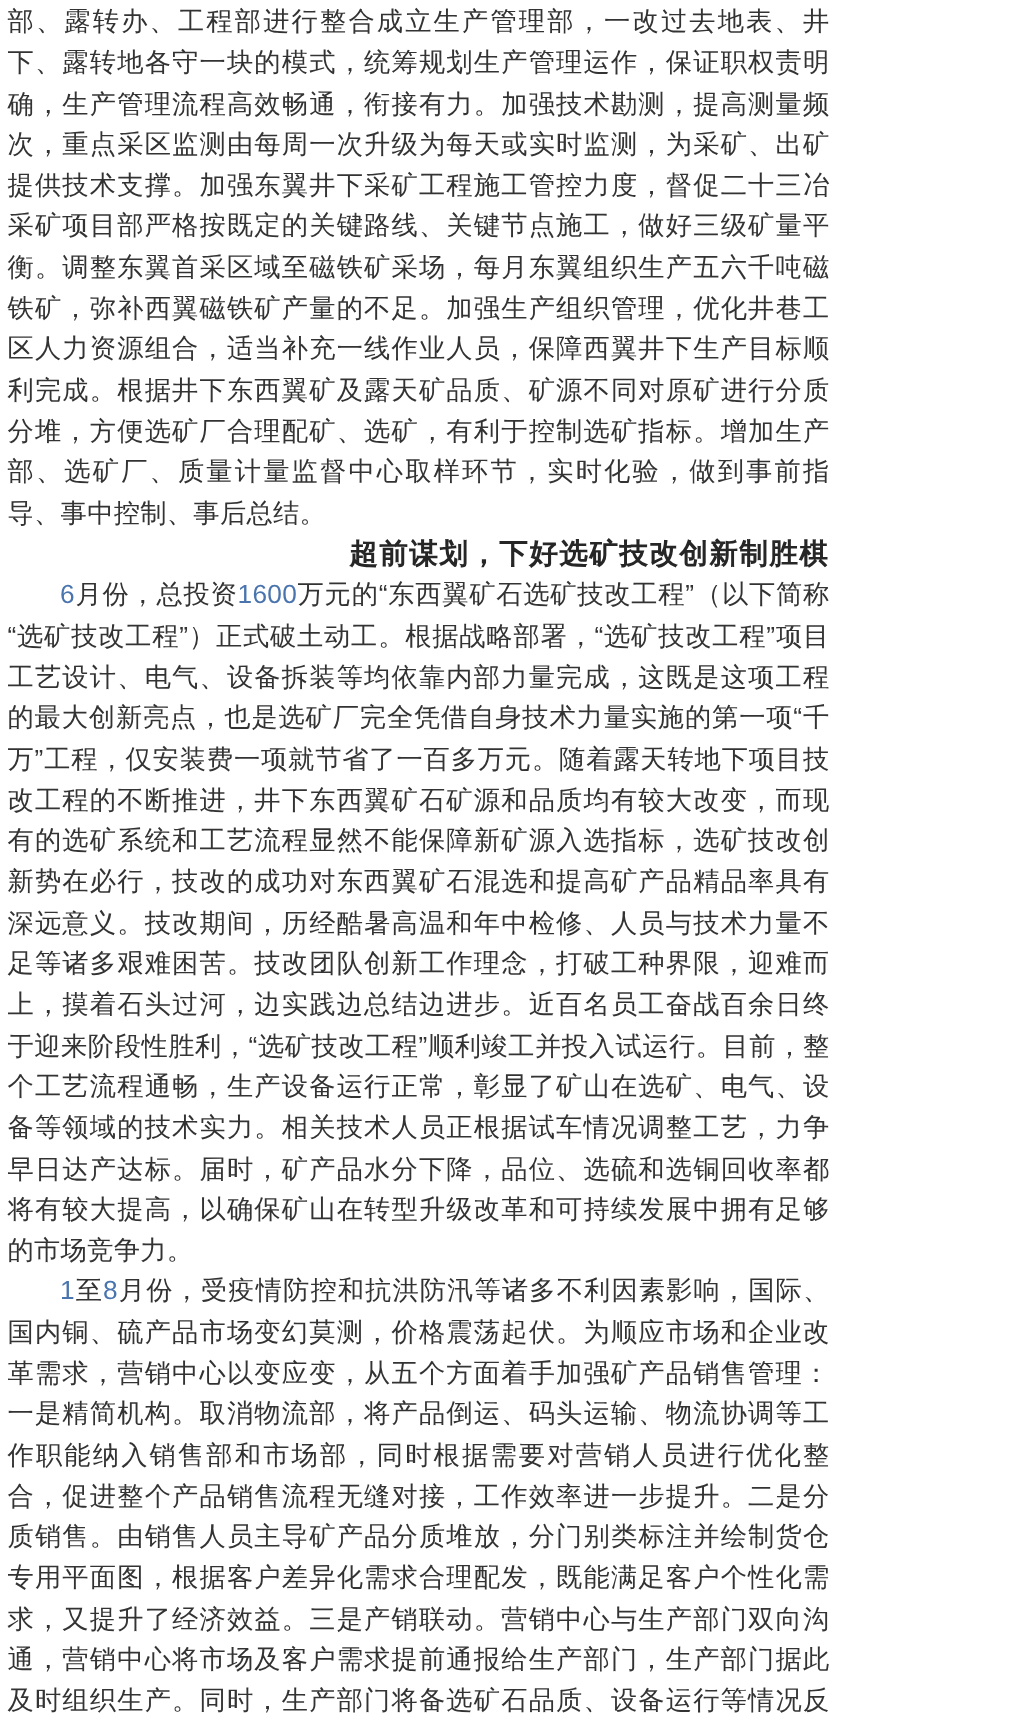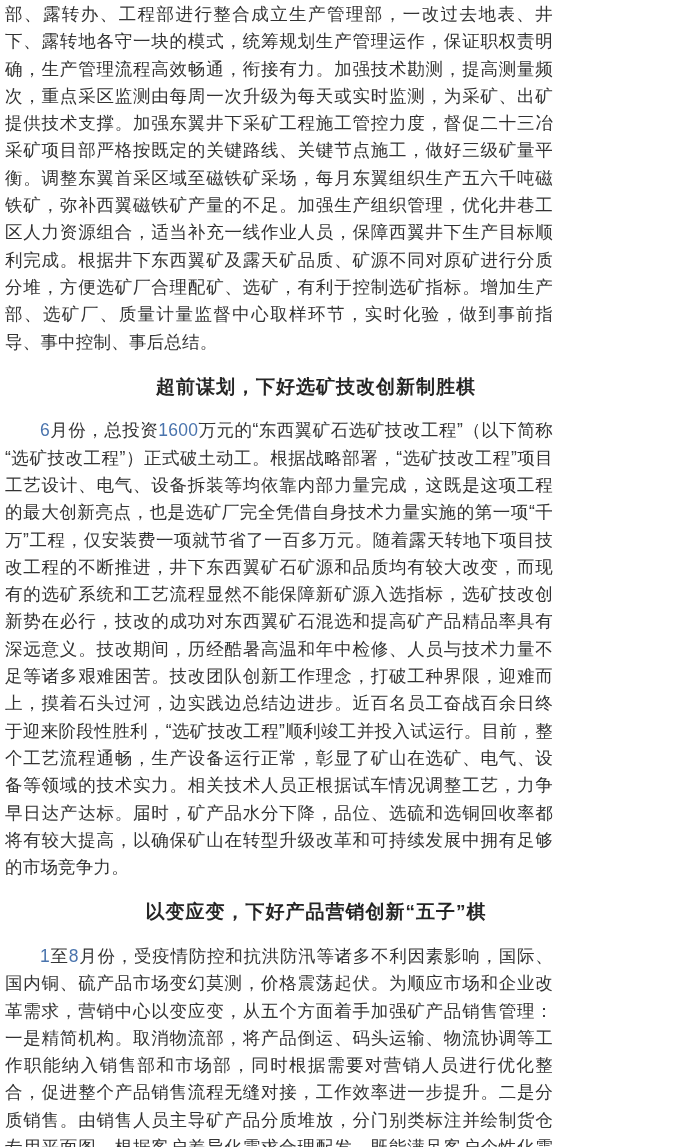--- a/index.html
+++ b/index.html
@@ -26,27 +26,27 @@
     letter-spacing: 0.2px;
   }
   .para {
     margin: 0;
     word-break: break-all;
   }
   .para.indent {
     text-indent: 2em;
   }
   .heading {
-    margin: 17px;
+    margin: 0;
     padding: 0;
     font-size: 19px;
     font-weight: bold;
     color: #262626;
     text-indent: 74px;
-    text-align: center;
+    text-align: right;
     line-height: 27.5px;
     letter-spacing: 1px;
   }
   .digit {
     color: #4a74ad;
   }
   .signature {
     margin-top: 2px;
     position: relative;
     left: 64px;
@@ -59,16 +59,15 @@
     text-indent: 13px; 
   }
 </style>
 </head>
 <body>
 
 <main class="doc" id="doc-root">
     <p class="para"><span class="text">部、露转办、工程部进行整合成立生产管理部，一改过去地表、井下、露转地各守一块的模式，统筹规划生产管理运作，保证职权责明确，生产管理流程高效畅通，衔接有力。加强技术勘测，提高测量频次，重点采区监测由每周一次升级为每天或实时监测，为采矿、出矿提供技术支撑。加强东翼井下采矿工程施工管控力度，督促二十三冶采矿项目部严格按既定的关键路线、关键节点施工，做好三级矿量平衡。调整东翼首采区域至磁铁矿采场，每月东翼组织生产五六千吨磁铁矿，弥补西翼磁铁矿产量的不足。加强生产组织管理，优化井巷工区人力资源组合，适当补充一线作业人员，保障西翼井下生产目标顺利完成。根据井下东西翼矿及露天矿品质、矿源不同对原矿进行分质分堆，方便选矿厂合理配矿、选矿，有利于控制选矿指标。增加生产部、选矿厂、质量计量监督中心取样环节，实时化验，做到事前指导、事中控制、事后总结。</span></p>
     <h3 class="heading">超前谋划，下好选矿技改创新制胜棋</h3>
     <p class="para indent"><span class="digit">6</span><span class="text">月份，总投资</span><span class="digit">1600</span><span class="text">万元的“东西翼矿石选矿技改工程”（以下简称“选矿技改工程”）正式破土动工。根据战略部署，“选矿技改工程”项目工艺设计、电气、设备拆装等均依靠内部力量完成，这既是这项工程的最大创新亮点，也是选矿厂完全凭借自身技术力量实施的第一项“千万”工程，仅安装费一项就节省了一百多万元。随着露天转地下项目技改工程的不断推进，井下东西翼矿石矿源和品质均有较大改变，而现有的选矿系统和工艺流程显然不能保障新矿源入选指标，选矿技改创新势在必行，技改的成功对东西翼矿石混选和提高矿产品精品率具有深远意义。技改期间，历经酷暑高温和年中检修、人员与技术力量不足等诸多艰难困苦。技改团队创新工作理念，打破工种界限，迎难而上，摸着石头过河，边实践边总结边进步。近百名员工奋战百余日终于迎来阶段性胜利，“选矿技改工程”顺利竣工并投入试运行。目前，整个工艺流程通畅，生产设备运行正常，彰显了矿山在选矿、电气、设备等领域的技术实力。相关技术人员正根据试车情况调整工艺，力争早日达产达标。届时，矿产品水分下降，品位、选硫和选铜回收率都将有较大提高，以确保矿山在转型升级改革和可持续发展中拥有足够的市场竞争力。</span></p>
-    <h3 class="heading">以变应变，下好产品营销创新“五子”棋</h3>
     <p class="para indent"><span class="digit">1</span><span class="text">至</span><span class="digit">8</span><span class="text">月份，受疫情防控和抗洪防汛等诸多不利因素影响，国际、国内铜、硫产品市场变幻莫测，价格震荡起伏。为顺应市场和企业改革需求，营销中心以变应变，从五个方面着手加强矿产品销售管理：一是精简机构。取消物流部，将产品倒运、码头运输、物流协调等工作职能纳入销售部和市场部，同时根据需要对营销人员进行优化整合，促进整个产品销售流程无缝对接，工作效率进一步提升。二是分质销售。由销售人员主导矿产品分质堆放，分门别类标注并绘制货仓专用平面图，根据客户差异化需求合理配发，既能满足客户个性化需求，又提升了经济效益。三是产销联动。营销中心与生产部门双向沟通，营销中心将市场及客户需求提前通报给生产部门，生产部门据此及时组织生产。同时，生产部门将备选矿石品质、设备运行等情况反馈给营销中心，营销中心据此适当调整销售计划。产销密切联动，实现产品销售利益最大化。四是跟踪市场信息。通过前期不间断的市场走访、上门沟通、电话随访和互联网搜集，组织专业团队整理分析相关信息，确保信息掌握得精准、到位。全方面多渠道实时掌握行业上下游以及同行产品、价格信息，为阶段性制定销售决策提供准确依据。五是创新渠道。成立新鹏宇矿产品贸易有限公司，积极开发主力客户以外的非主流客户，做活与主营业务相关联的附属矿产品业务，形成对主营业务的有益补充，直接增加经济效益。</span></p>
     <div class="signature">朱常林</div>
   </main>
 
 </body></html>

